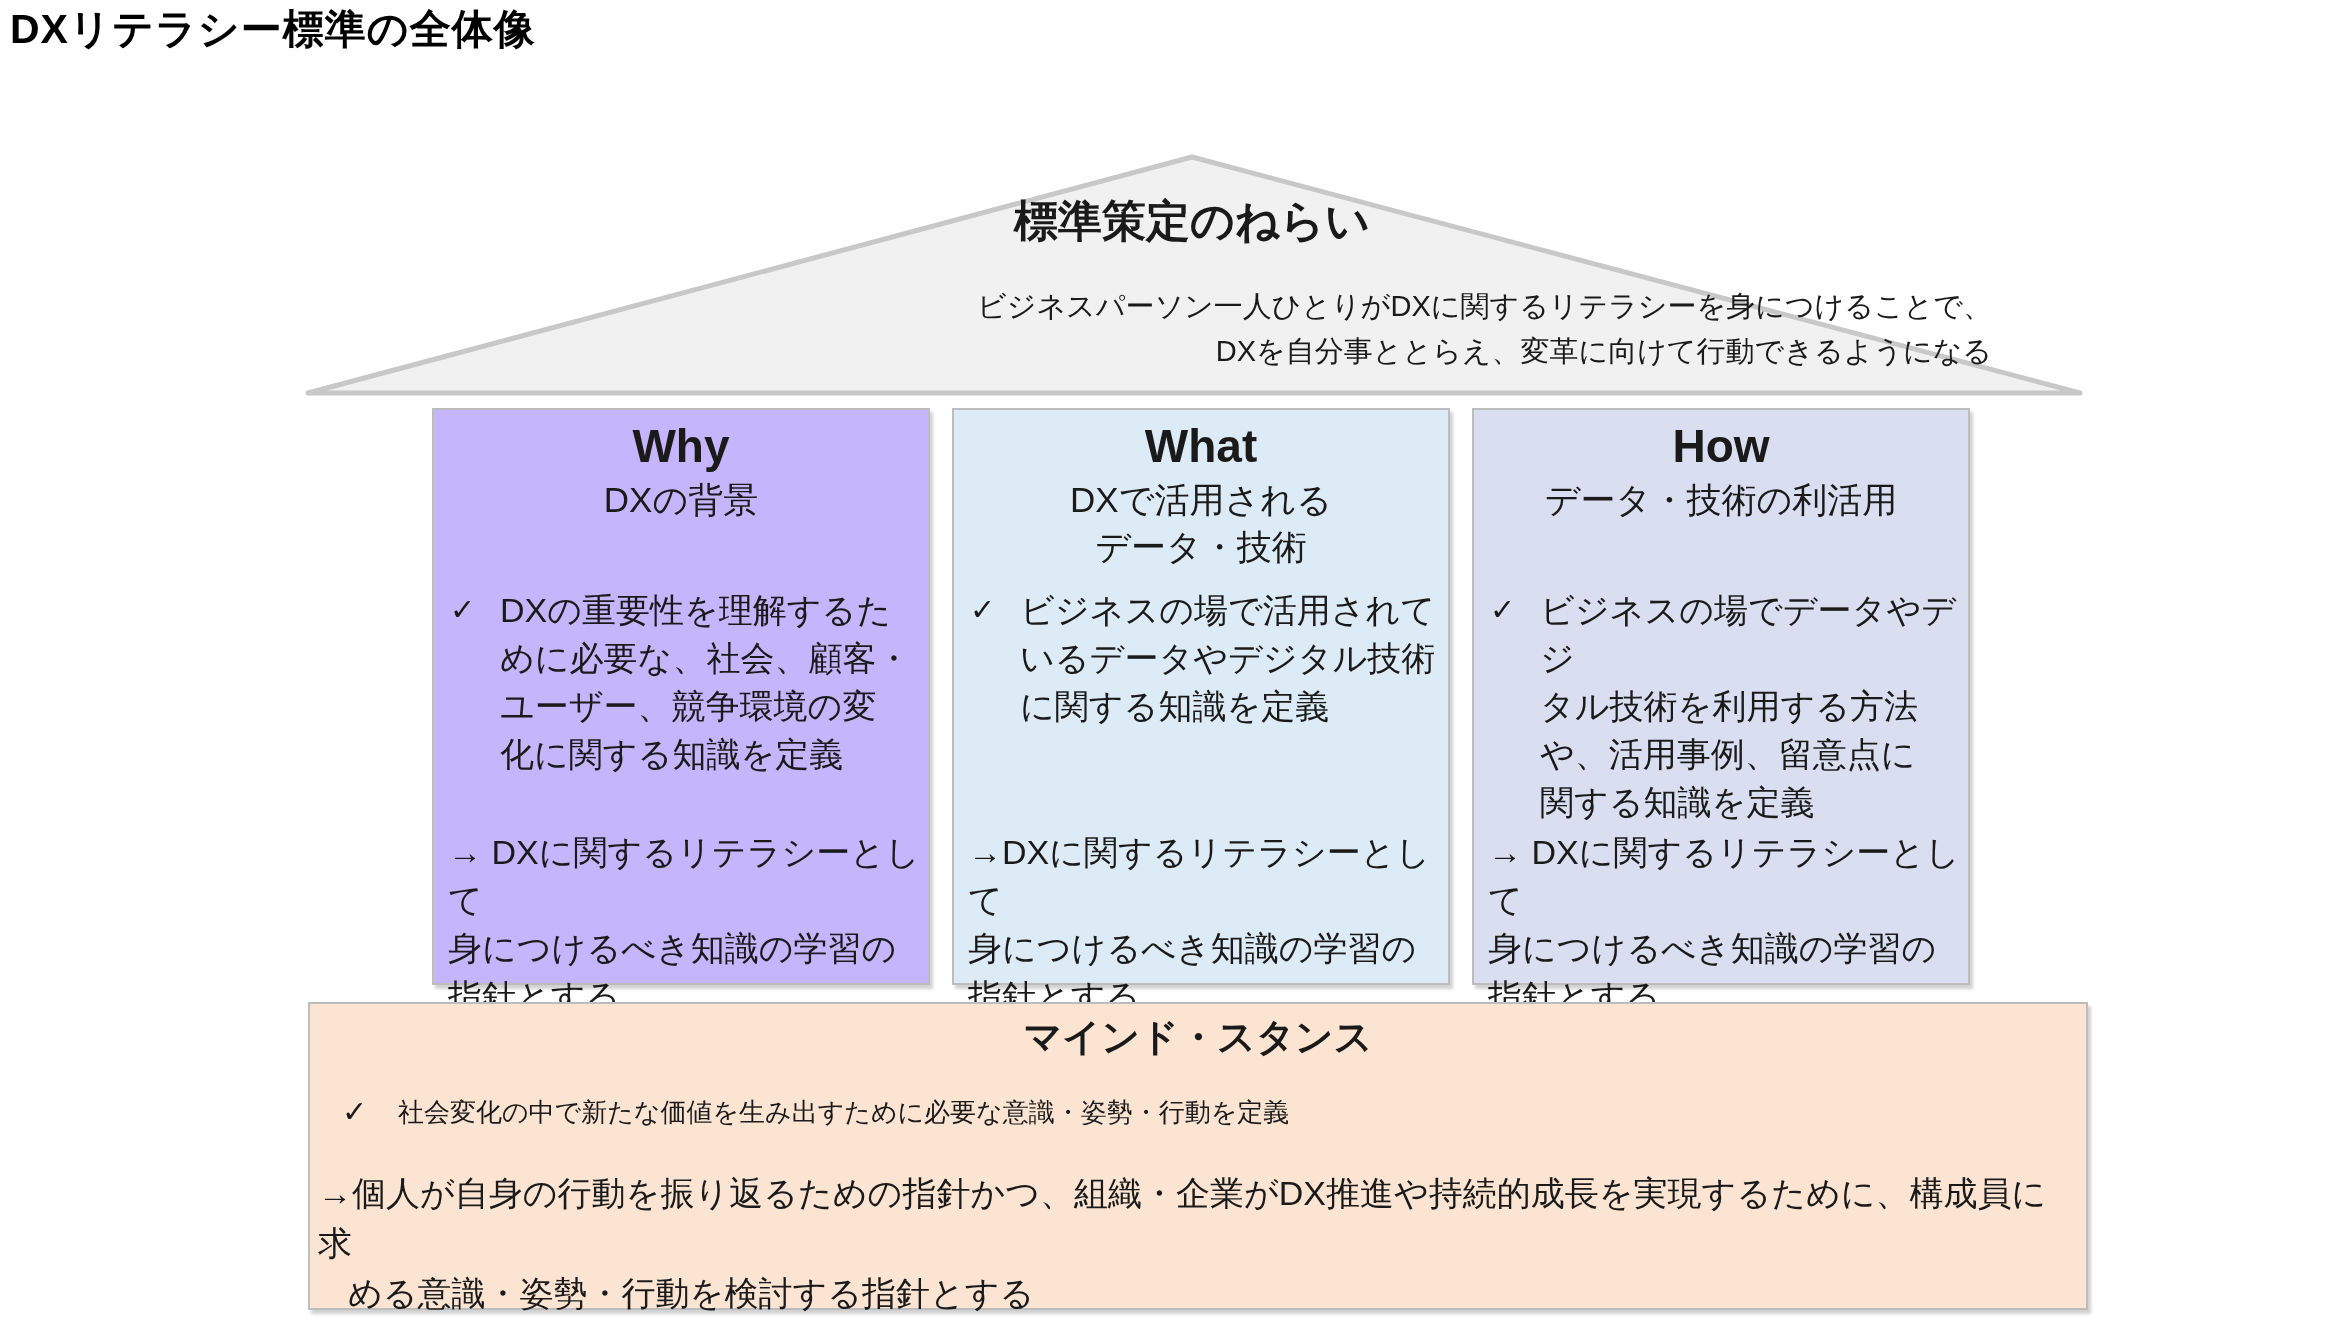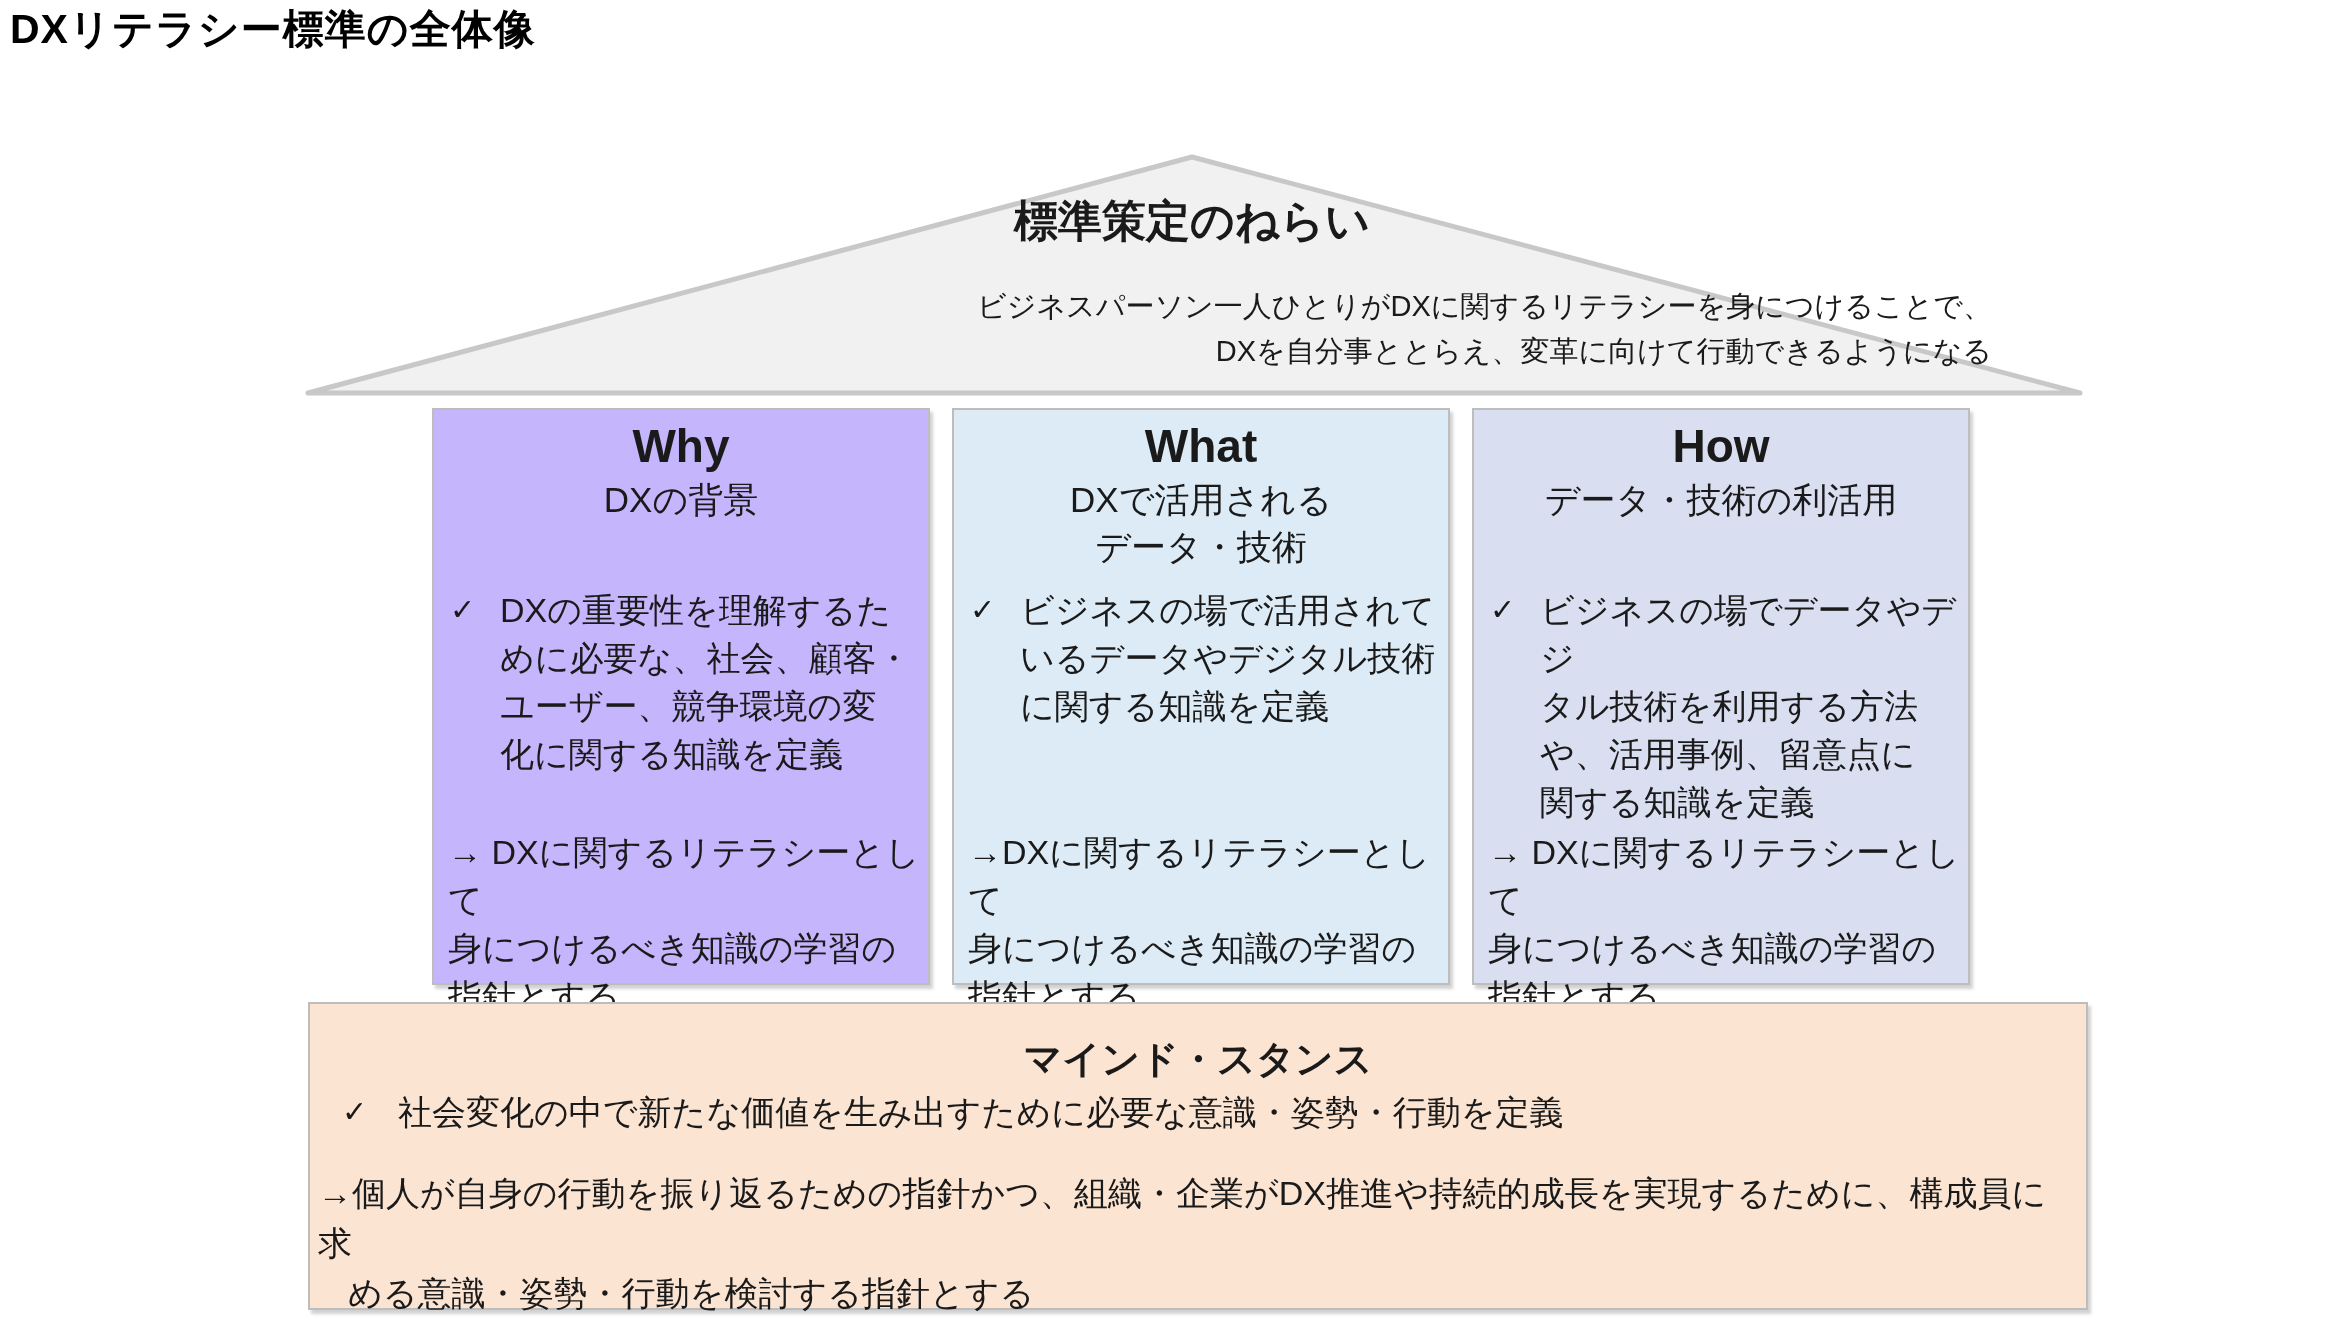--- a/index.html
+++ b/index.html
@@ -124,33 +124,32 @@
   }
   .mind-title {
     position: absolute;
     top: 8px;
     left: 0;
     width: 100%;
     text-align: center;
     font-size: 38px;
     font-weight: bold;
     line-height: 50px;
-    margin-top: 22px;
   }
   .mind-bullet {
     position: absolute;
     top: 84px;
     left: 32px;
     right: 16px;
     display: flex;
     align-items: flex-start;
   }
   .mind-bullet .check { flex: 0 0 56px; }
   .mind-bullet-text {
-    font-size: 34px;
+    font-size: 26px;
     line-height: 48px;
   }
   .mind-arrow {
     position: absolute;
     top: 164px;
     left: 8px;
     right: 8px;
     font-size: 34px;
     line-height: 50px;
   }

